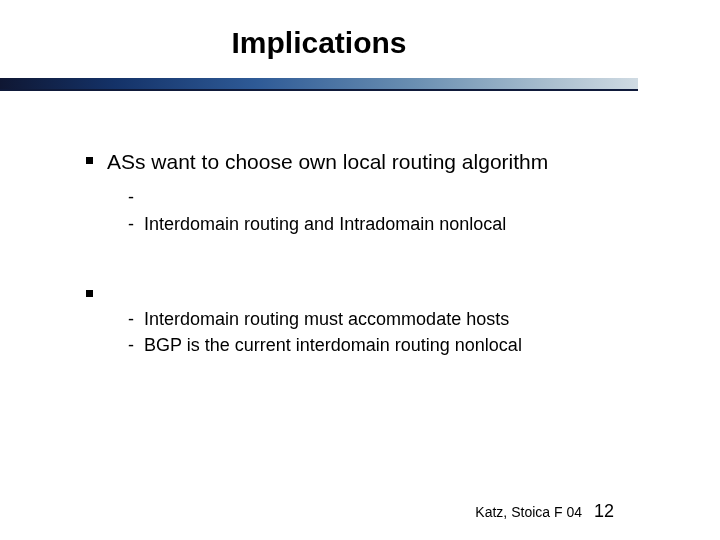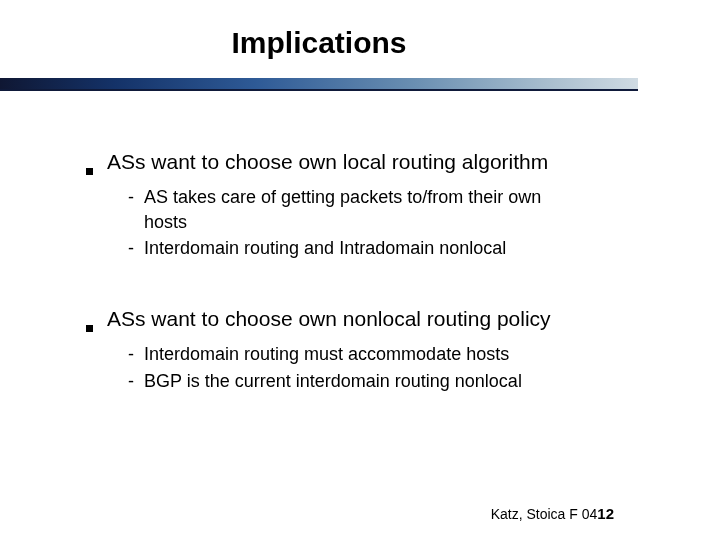--- a/index.html
+++ b/index.html
@@ -22,21 +22,21 @@
     height: 2px;
     background: #0f1a3a;
   }
   .content {
     padding: 58px 60px 0 86px;
     font-size: 21px;
   }
   .point { margin-bottom: 46px; }
   .point-head {
     display: flex;
-    align-items: flex-end;
+    align-items: flex-start;
     gap: 14px;
     margin-bottom: 8px;
   }
   .sq {
     width: 7px; height: 7px; background: #000; flex: 0 0 auto; margin-top: 8px;
   }
   .point-text { line-height: 1.25; }
   .subs {
     padding-left: 42px;
     font-size: 18px;
@@ -48,22 +48,23 @@
     padding-top: 2px;
   }
   .dash { flex: 0 0 auto; }
   .footer {
     position: absolute;
     bottom: 18px;
     right: 24px;
     font-size: 14px;
     display: flex;
     align-items: baseline;
+    gap: 12px;
   }
-  .pagenum { font-weight: bold; font-size: 15px; }
+  .pagenum { font-weight: normal; font-size: 18px; }
 </style>
 </head>
 <body>
 
 <div class="slide">
 
   <div class="title">Implications</div>
 
   <div class="accent-bar"></div>
   <div class="accent-underline"></div>
@@ -71,33 +72,31 @@
   <div class="content">
 
     <div class="point">
       <div class="point-head">
         <span class="sq"></span>
         <span class="point-text">ASs want to choose own local routing algorithm</span>
       </div>
       <div class="subs">
         <div class="sub">
           <span class="dash">-</span>
-          <span>AS takes care of getting packets to/from their own hosts</span>
         </div>
         <div class="sub">
           <span class="dash">-</span>
           <span>Interdomain routing and Intradomain nonlocal</span>
         </div>
       </div>
     </div>
 
     <div class="point">
       <div class="point-head">
         <span class="sq"></span>
-        <span class="point-text">ASs want to choose own nonlocal routing policy</span>
       </div>
       <div class="subs">
         <div class="sub">
           <span class="dash">-</span>
           <span>Interdomain routing must accommodate hosts</span>
         </div>
         <div class="sub">
           <span class="dash">-</span>
           <span>BGP is the current interdomain routing nonlocal</span>
         </div>

